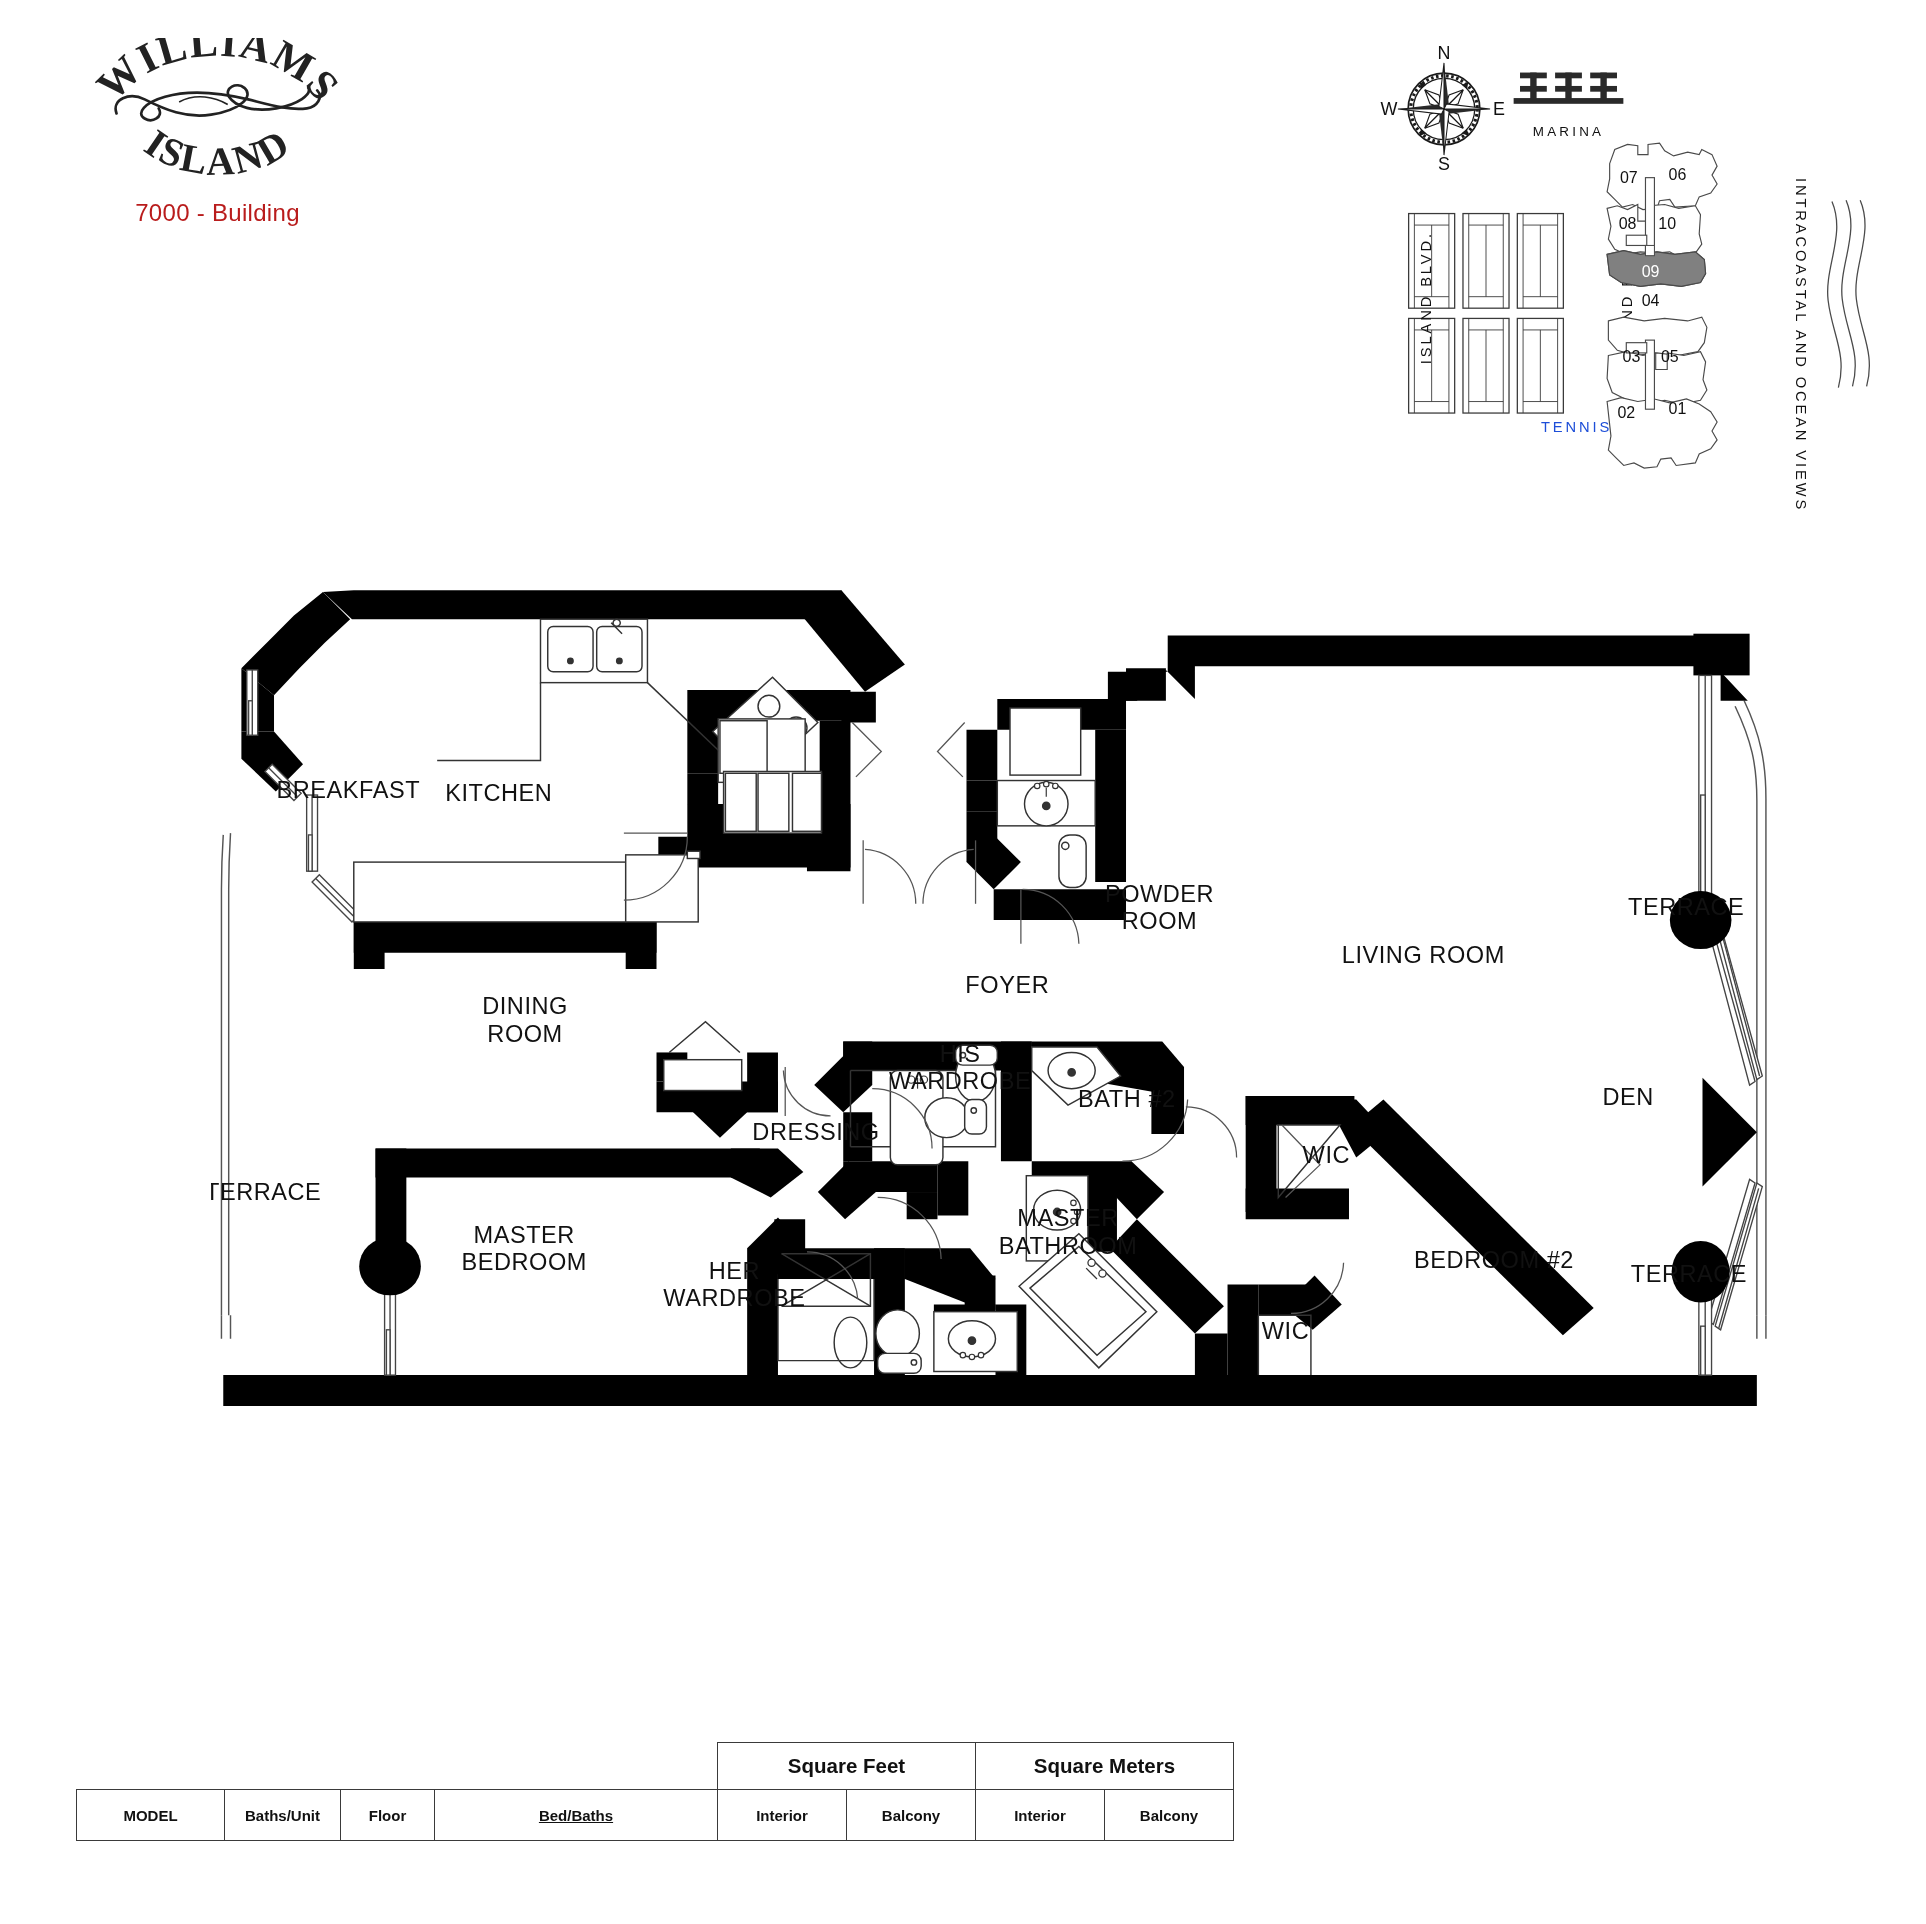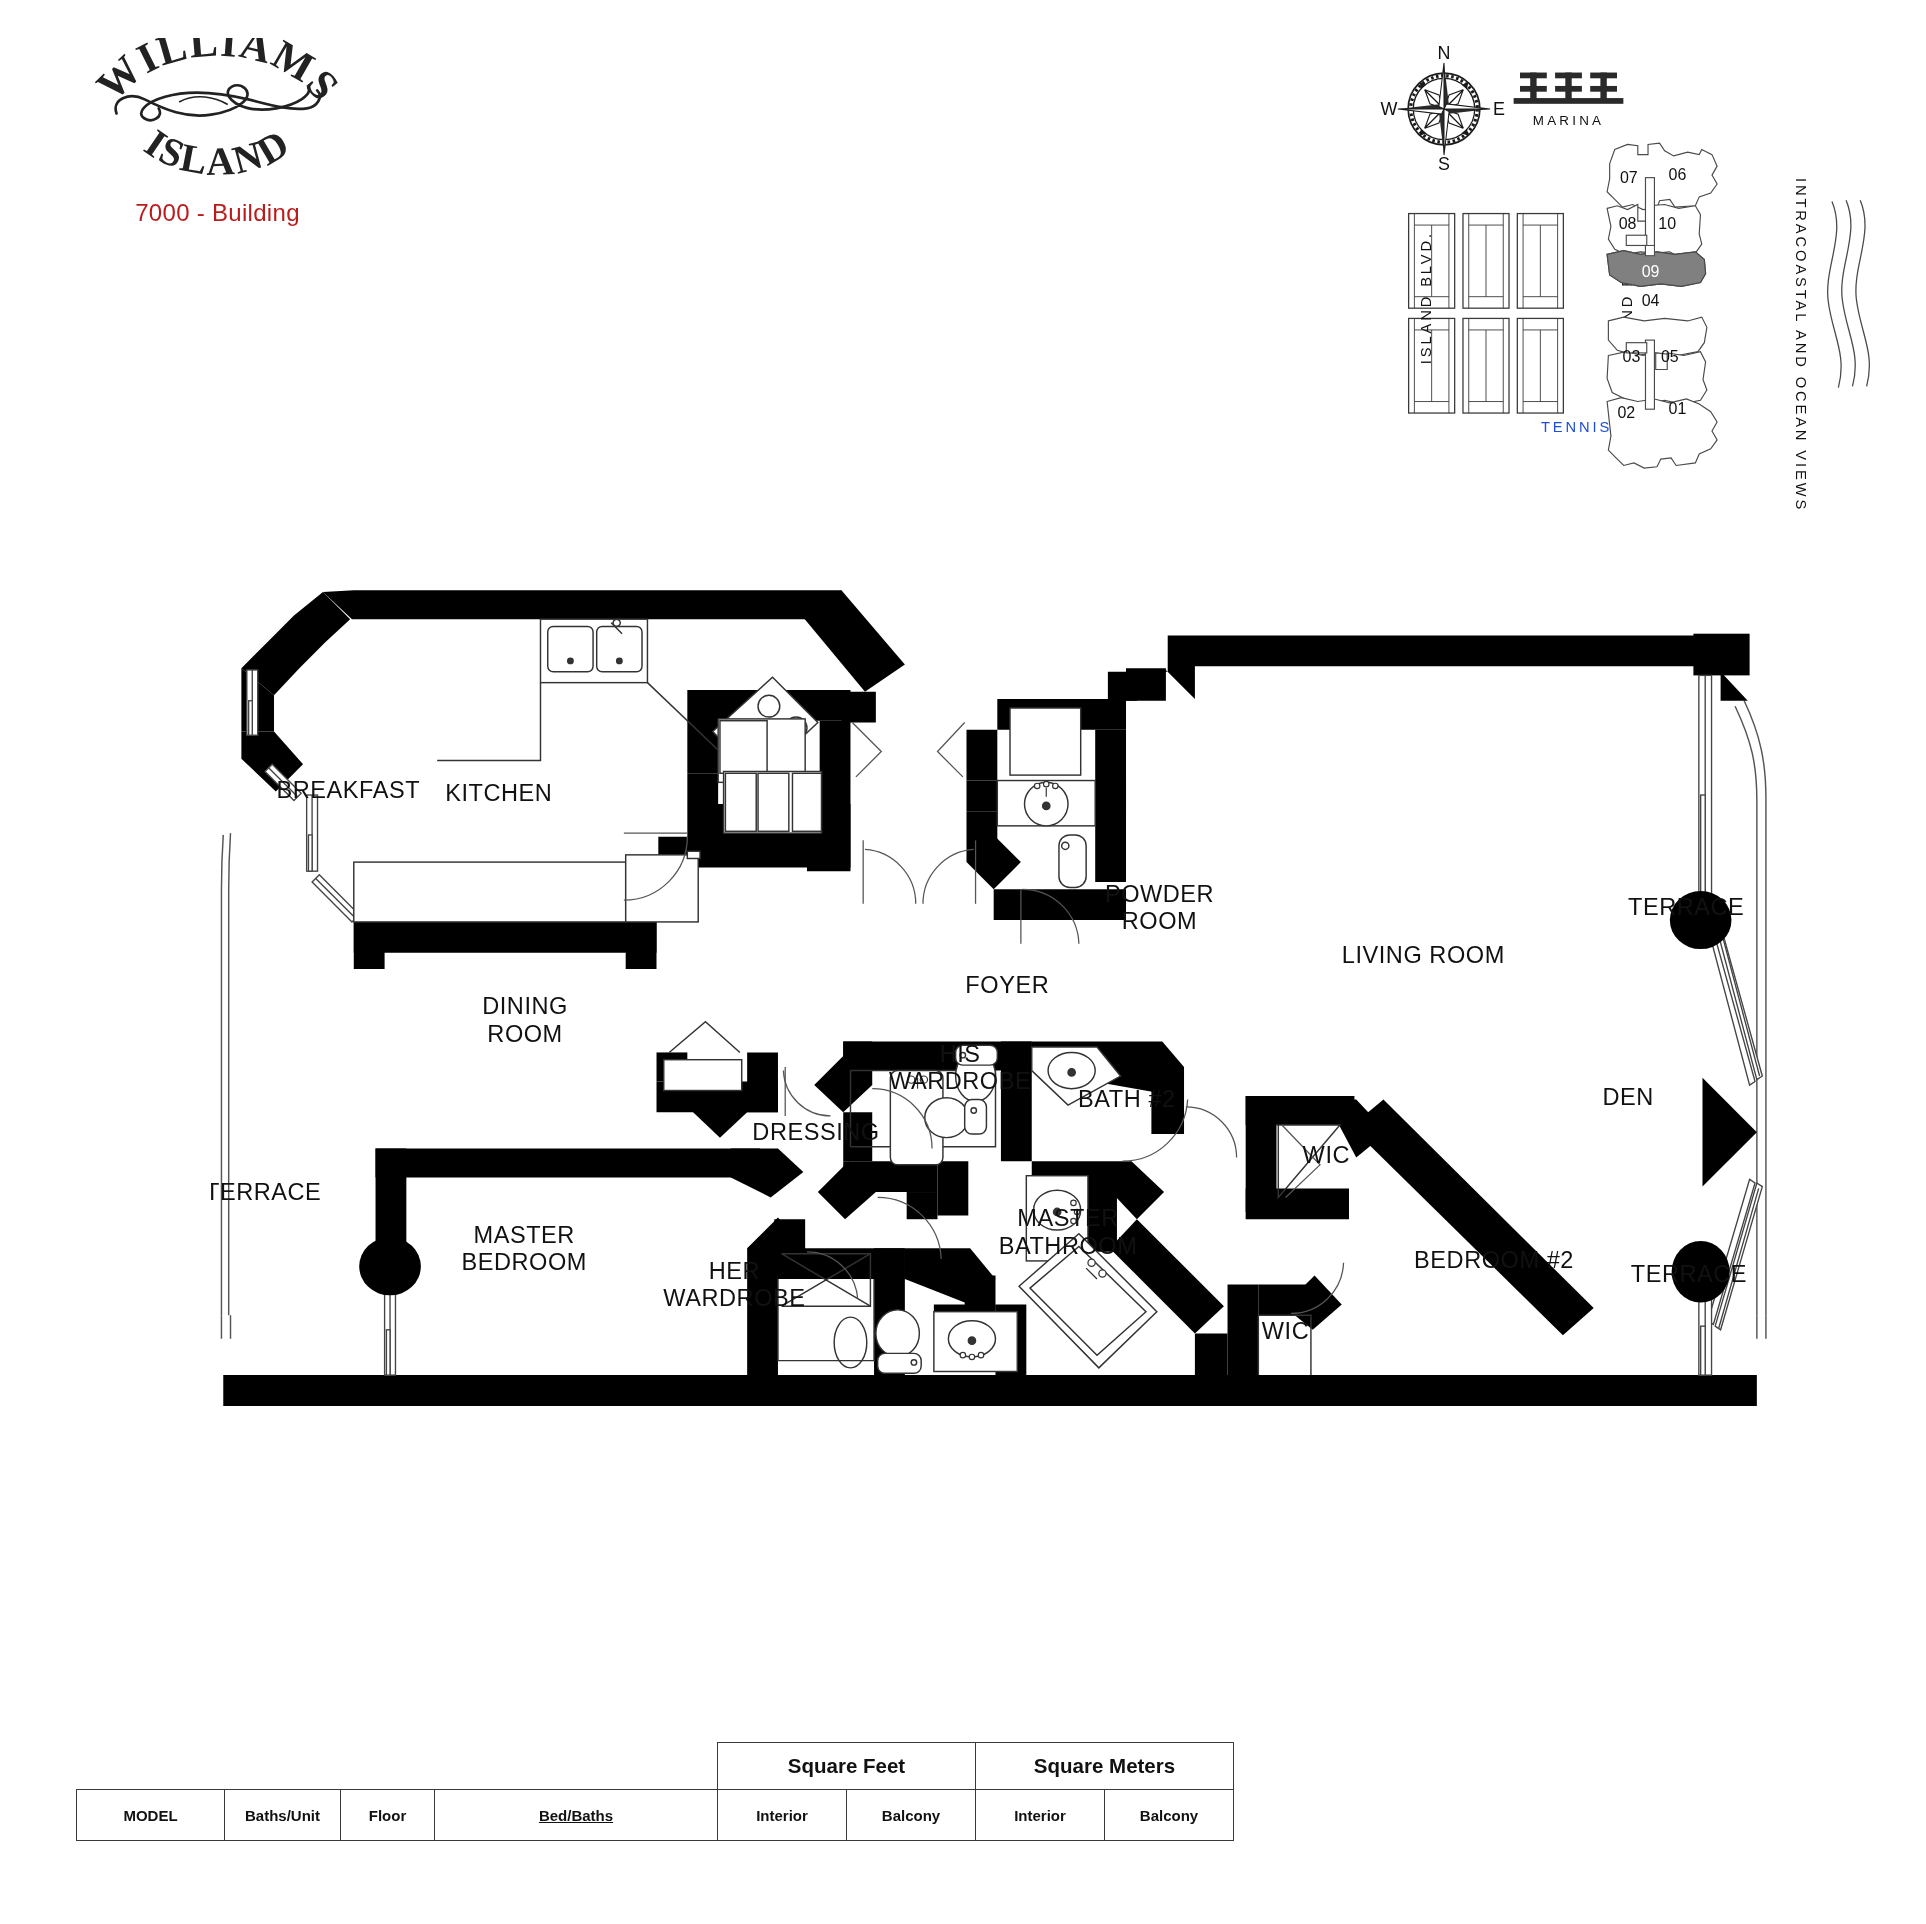--- a/index.html
+++ b/index.html
@@ -46,21 +46,21 @@
   
   #marina-block {
     position: absolute;
     left: 1511px;
     top: 70px;
     text-align: center;
   }
   #marina-label {
     font-size: 13.4px;
     letter-spacing: 3.2px;
-    margin-top: 4px;
+    margin-top: 15px;
     color: #111;
   }
 
   
   #tennis-block {
     position: absolute;
     left: 1406px;
     top: 211px;
   }
   .blvd-label {

